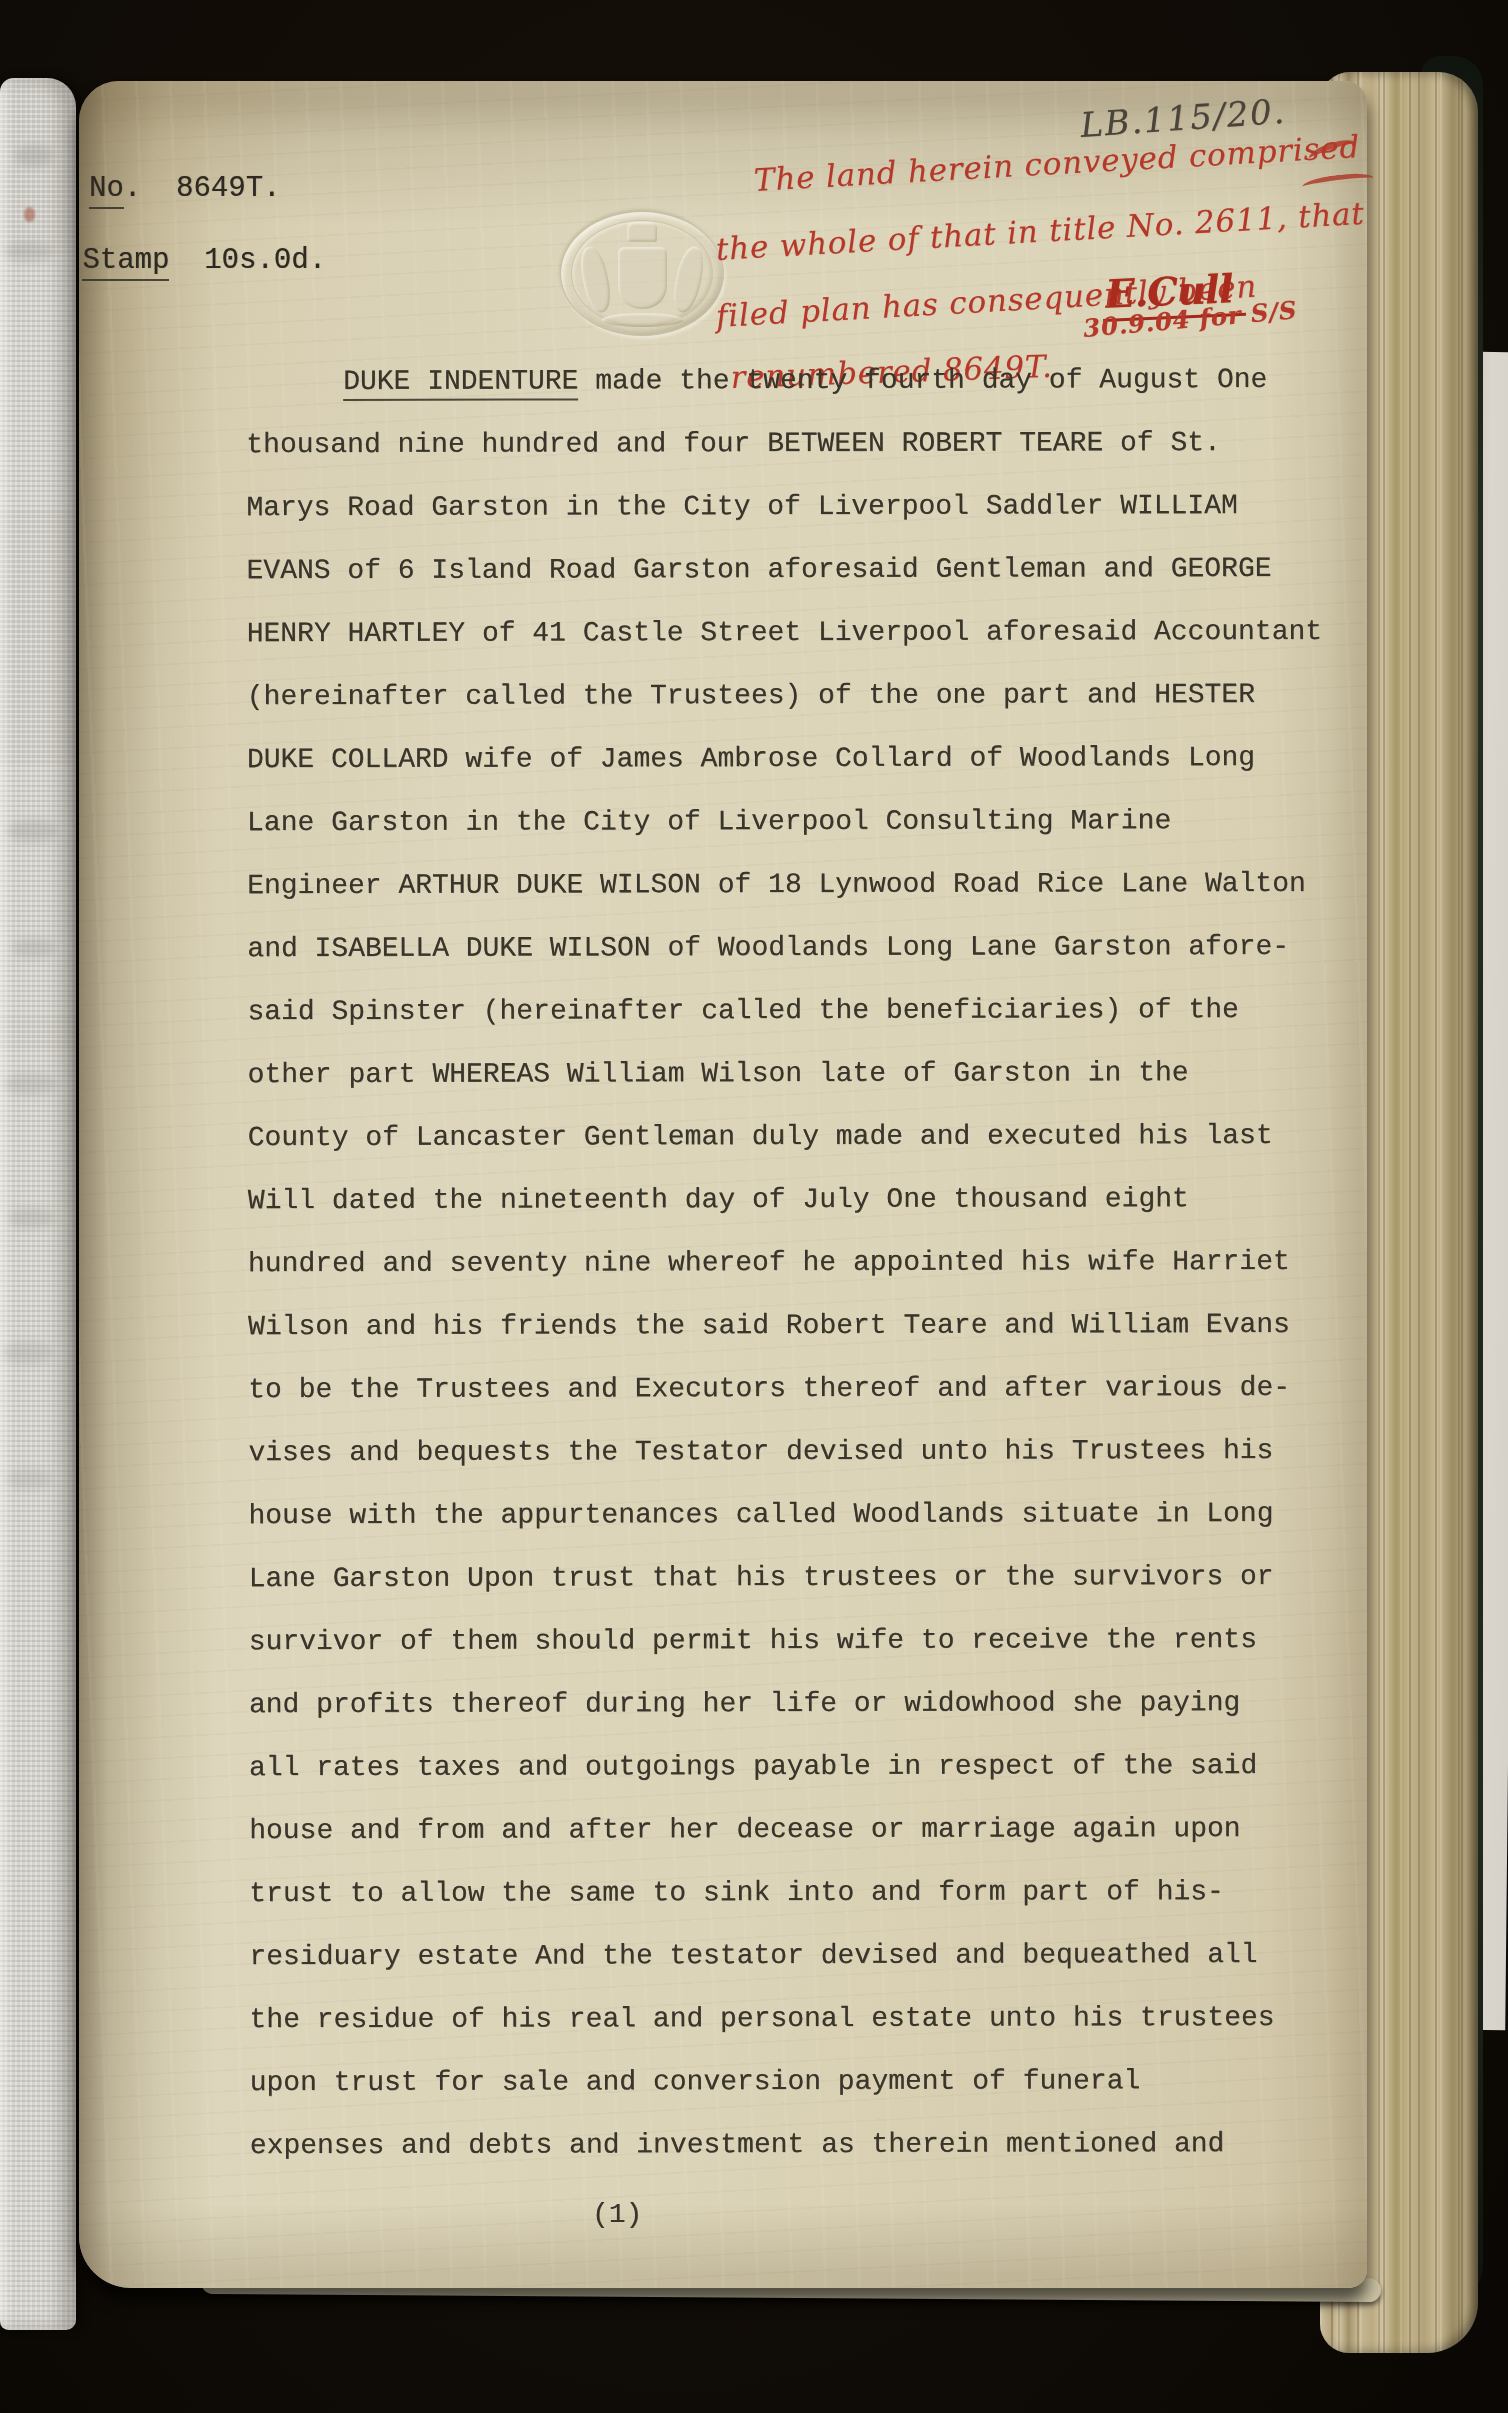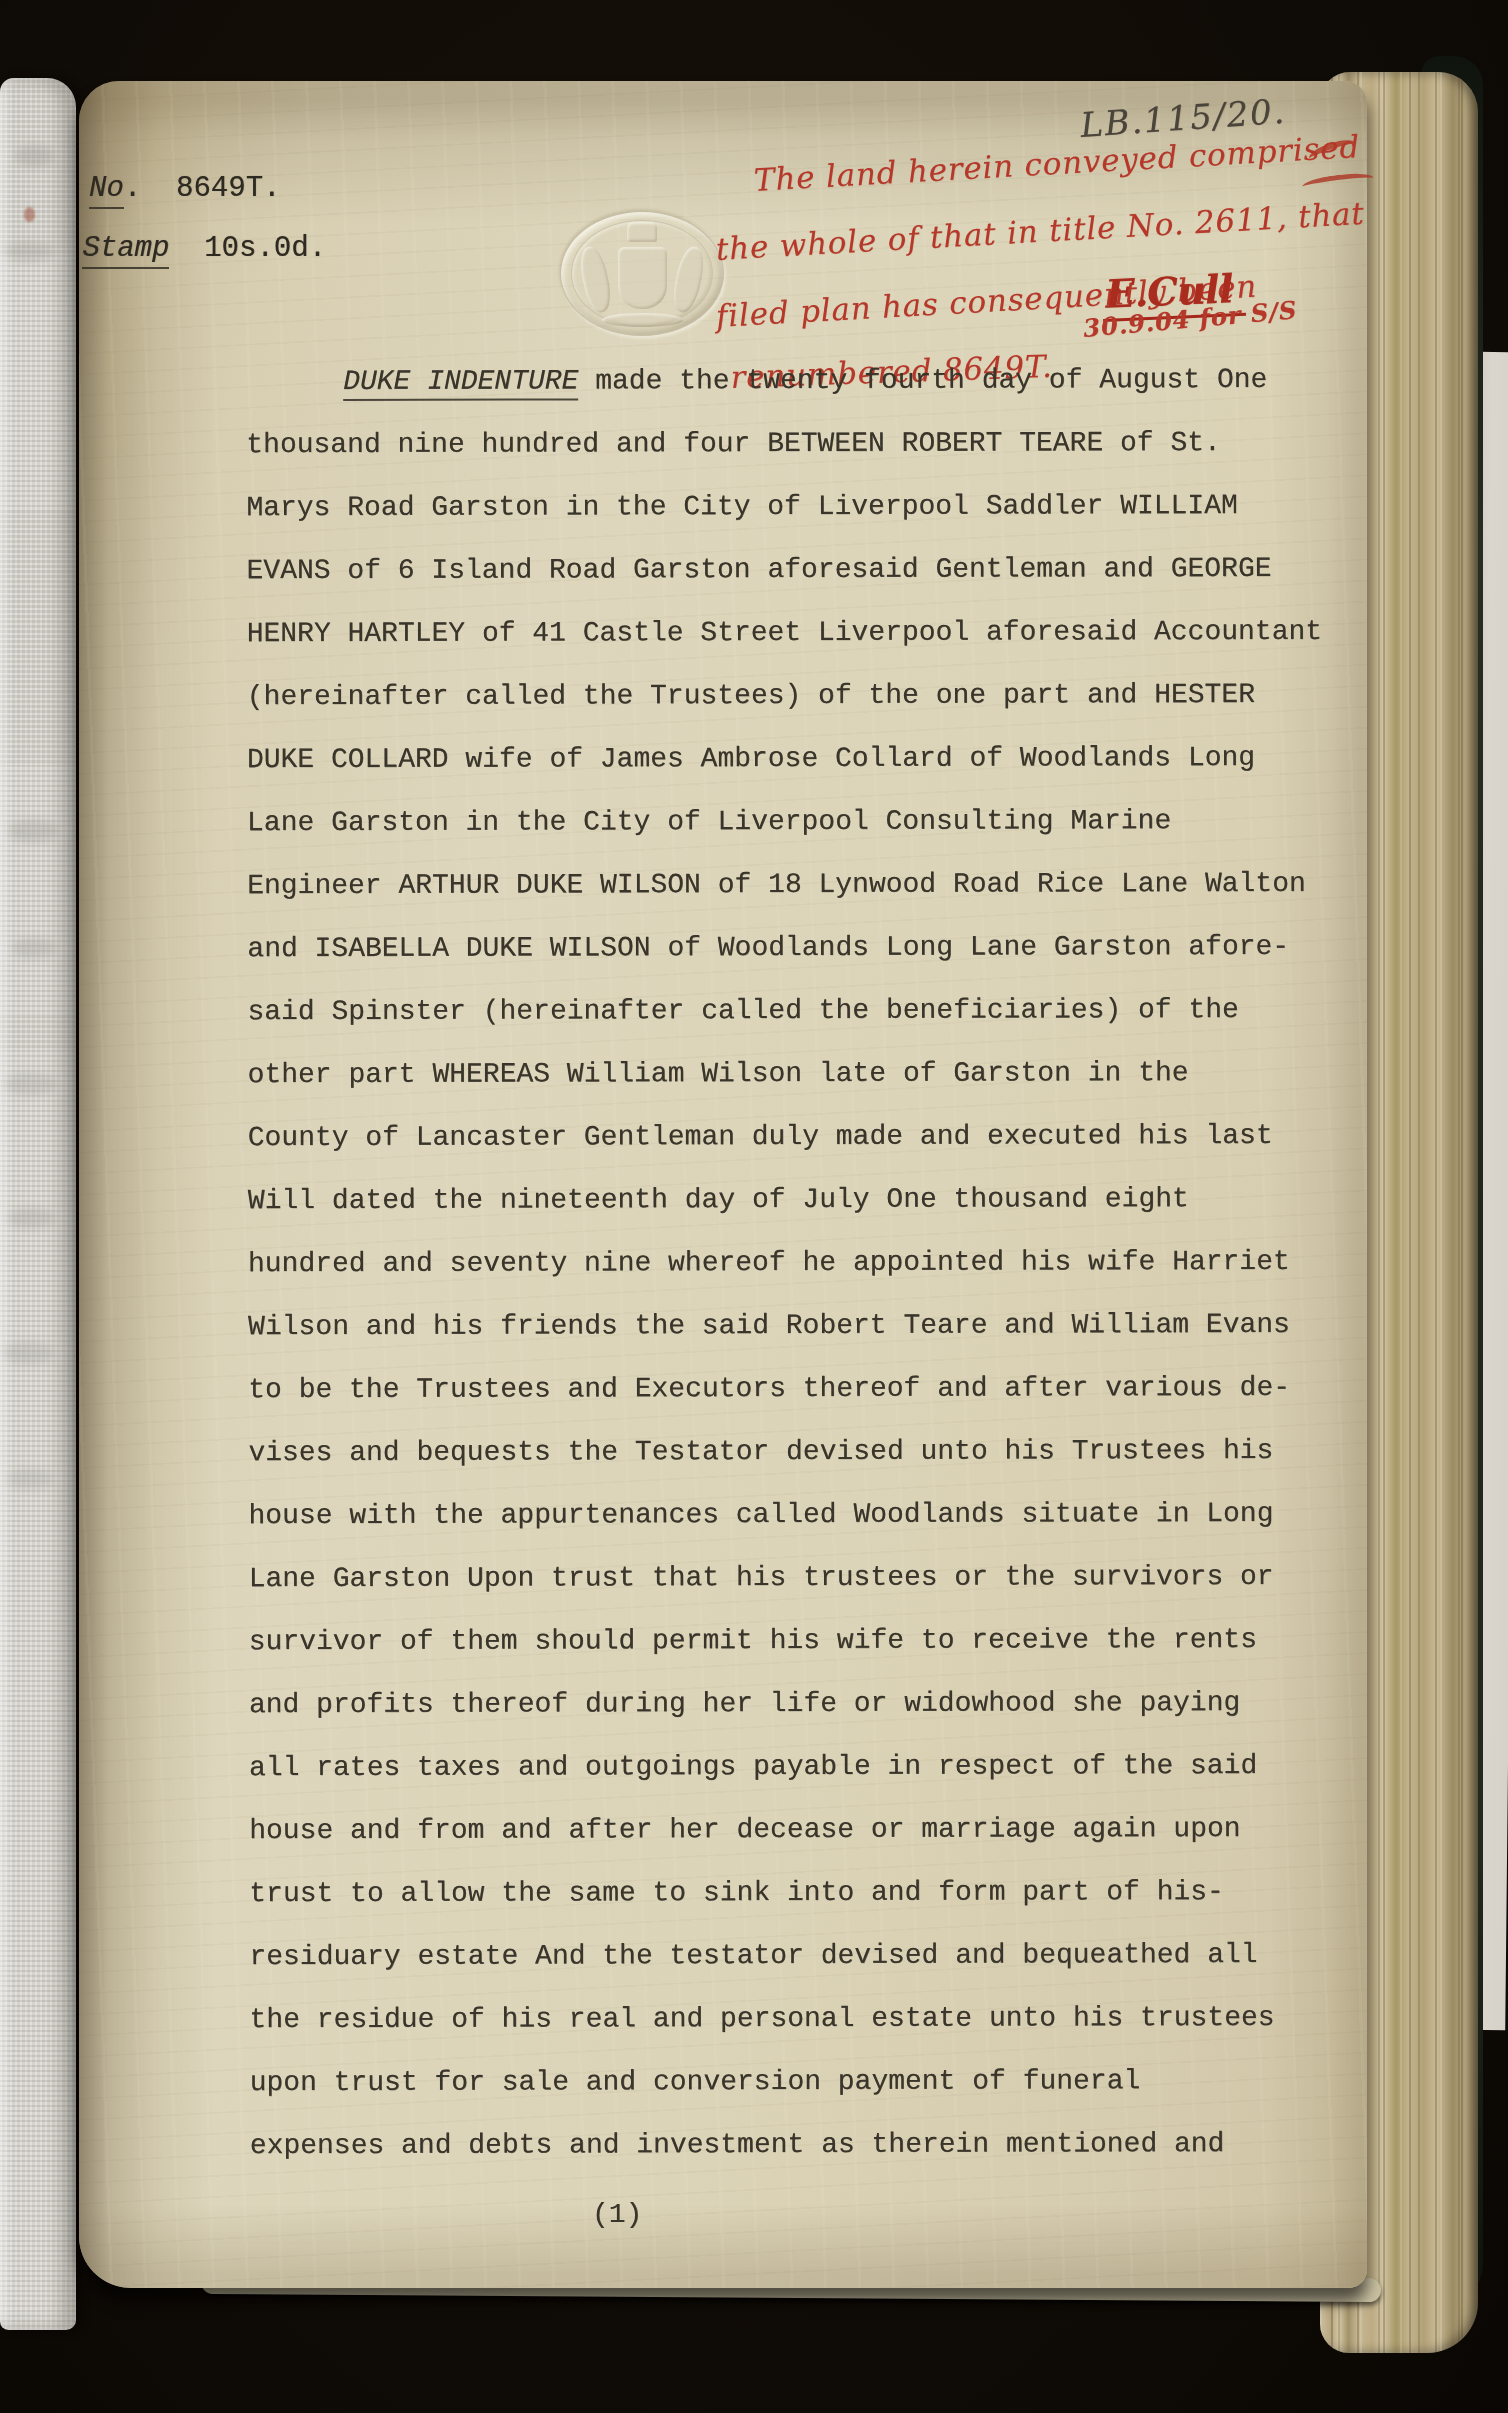--- a/index.html
+++ b/index.html
@@ -43,21 +43,21 @@
       linear-gradient(0deg,rgba(108,90,58,.20) 0 13.5px,rgba(108,90,58,0) 84px),
       linear-gradient(270deg,rgba(116,100,66,.26) 0 8.4px,rgba(116,100,66,.10) 40px,rgba(116,100,66,0) 97px);}
   .texture{left:0;top:0;right:0;bottom:0;border-radius:inherit;pointer-events:none;opacity:.9;
     background:repeating-linear-gradient(177deg,transparent 0 19.4px,rgba(105,95,65,.05) 19.4px 21px),
       repeating-linear-gradient(88deg,transparent 0 31px,rgba(255,250,235,.06) 31px 34px);}
 
   
   .mono{font-family:"Liberation Mono", monospace;color:#3a352b;white-space:pre;
     text-shadow:0.3px 0.3px 0.6px rgba(58,53,43,.6);}
   .hdr{font-size:29px;color:#2e2a22;text-shadow:0.4px 0.4px 0.7px rgba(46,42,34,.6);}
-  .u{border-bottom:2.5px solid rgba(52,47,38,.85);padding-bottom:1.7px;font-style:italic;}
+  .u{border-bottom:2.5px solid rgba(52,47,38,.85);padding-bottom:1.7px;}
   .typed-block{left:169px;top:282px;transform:rotate(-.12deg);}
   .typed-line{height:63px;font-size:28px;line-height:35px;}
   .indent{padding-left:97px;}
   .page-num{left:513px;top:2118px;font-size:28px;}
 
   
   .seal{left:481px;top:130px;width:162px;height:123px;border-radius:50%;
     background:rgba(222,214,192,.30);border:1.7px solid rgba(125,110,82,.22);
     box-shadow:inset 2.5px 3.4px 5px rgba(255,255,248,.7), inset -2.5px -3.4px 5.9px rgba(108,93,63,.28),
       1.7px 2.5px 3.4px rgba(255,255,248,.45), -0.8px -1.7px 2.5px rgba(108,93,63,.18);}
@@ -119,21 +119,21 @@
     <div class="smudge" style="left:3.4px;top:1264px;width:51px;height:22px;opacity:.24"></div>
     <div class="smudge" style="left:6.7px;top:1391px;width:46px;height:20px;opacity:.22"></div>
   </div>
   <div class="abs red-dot"></div>
 
   <div class="abs page">
     <div class="abs gutter"></div>
     <div class="abs texture"></div>
 
     <div class="abs mono hdr" style="left:10px;top:91px;"><span class="u">No</span><span>.  8649T.</span></div>
-    <div class="abs mono hdr" style="left:3.4px;top:151px;"><span class="u">Stamp</span><span>  10s.0d.</span></div>
+    <div class="abs mono hdr" style="left:3.4px;top:163px;"><span class="u">Stamp</span><span>  10s.0d.</span></div>
 
     <div class="abs seal">
       <div class="abs seal-part seal-inner"></div>
       <div class="abs seal-part seal-crown"></div>
       <div class="abs seal-part seal-shield"></div>
       <div class="abs seal-part seal-sup-l"></div>
       <div class="abs seal-part seal-sup-r"></div>
       <div class="abs seal-part seal-base"></div>
     </div>
 

